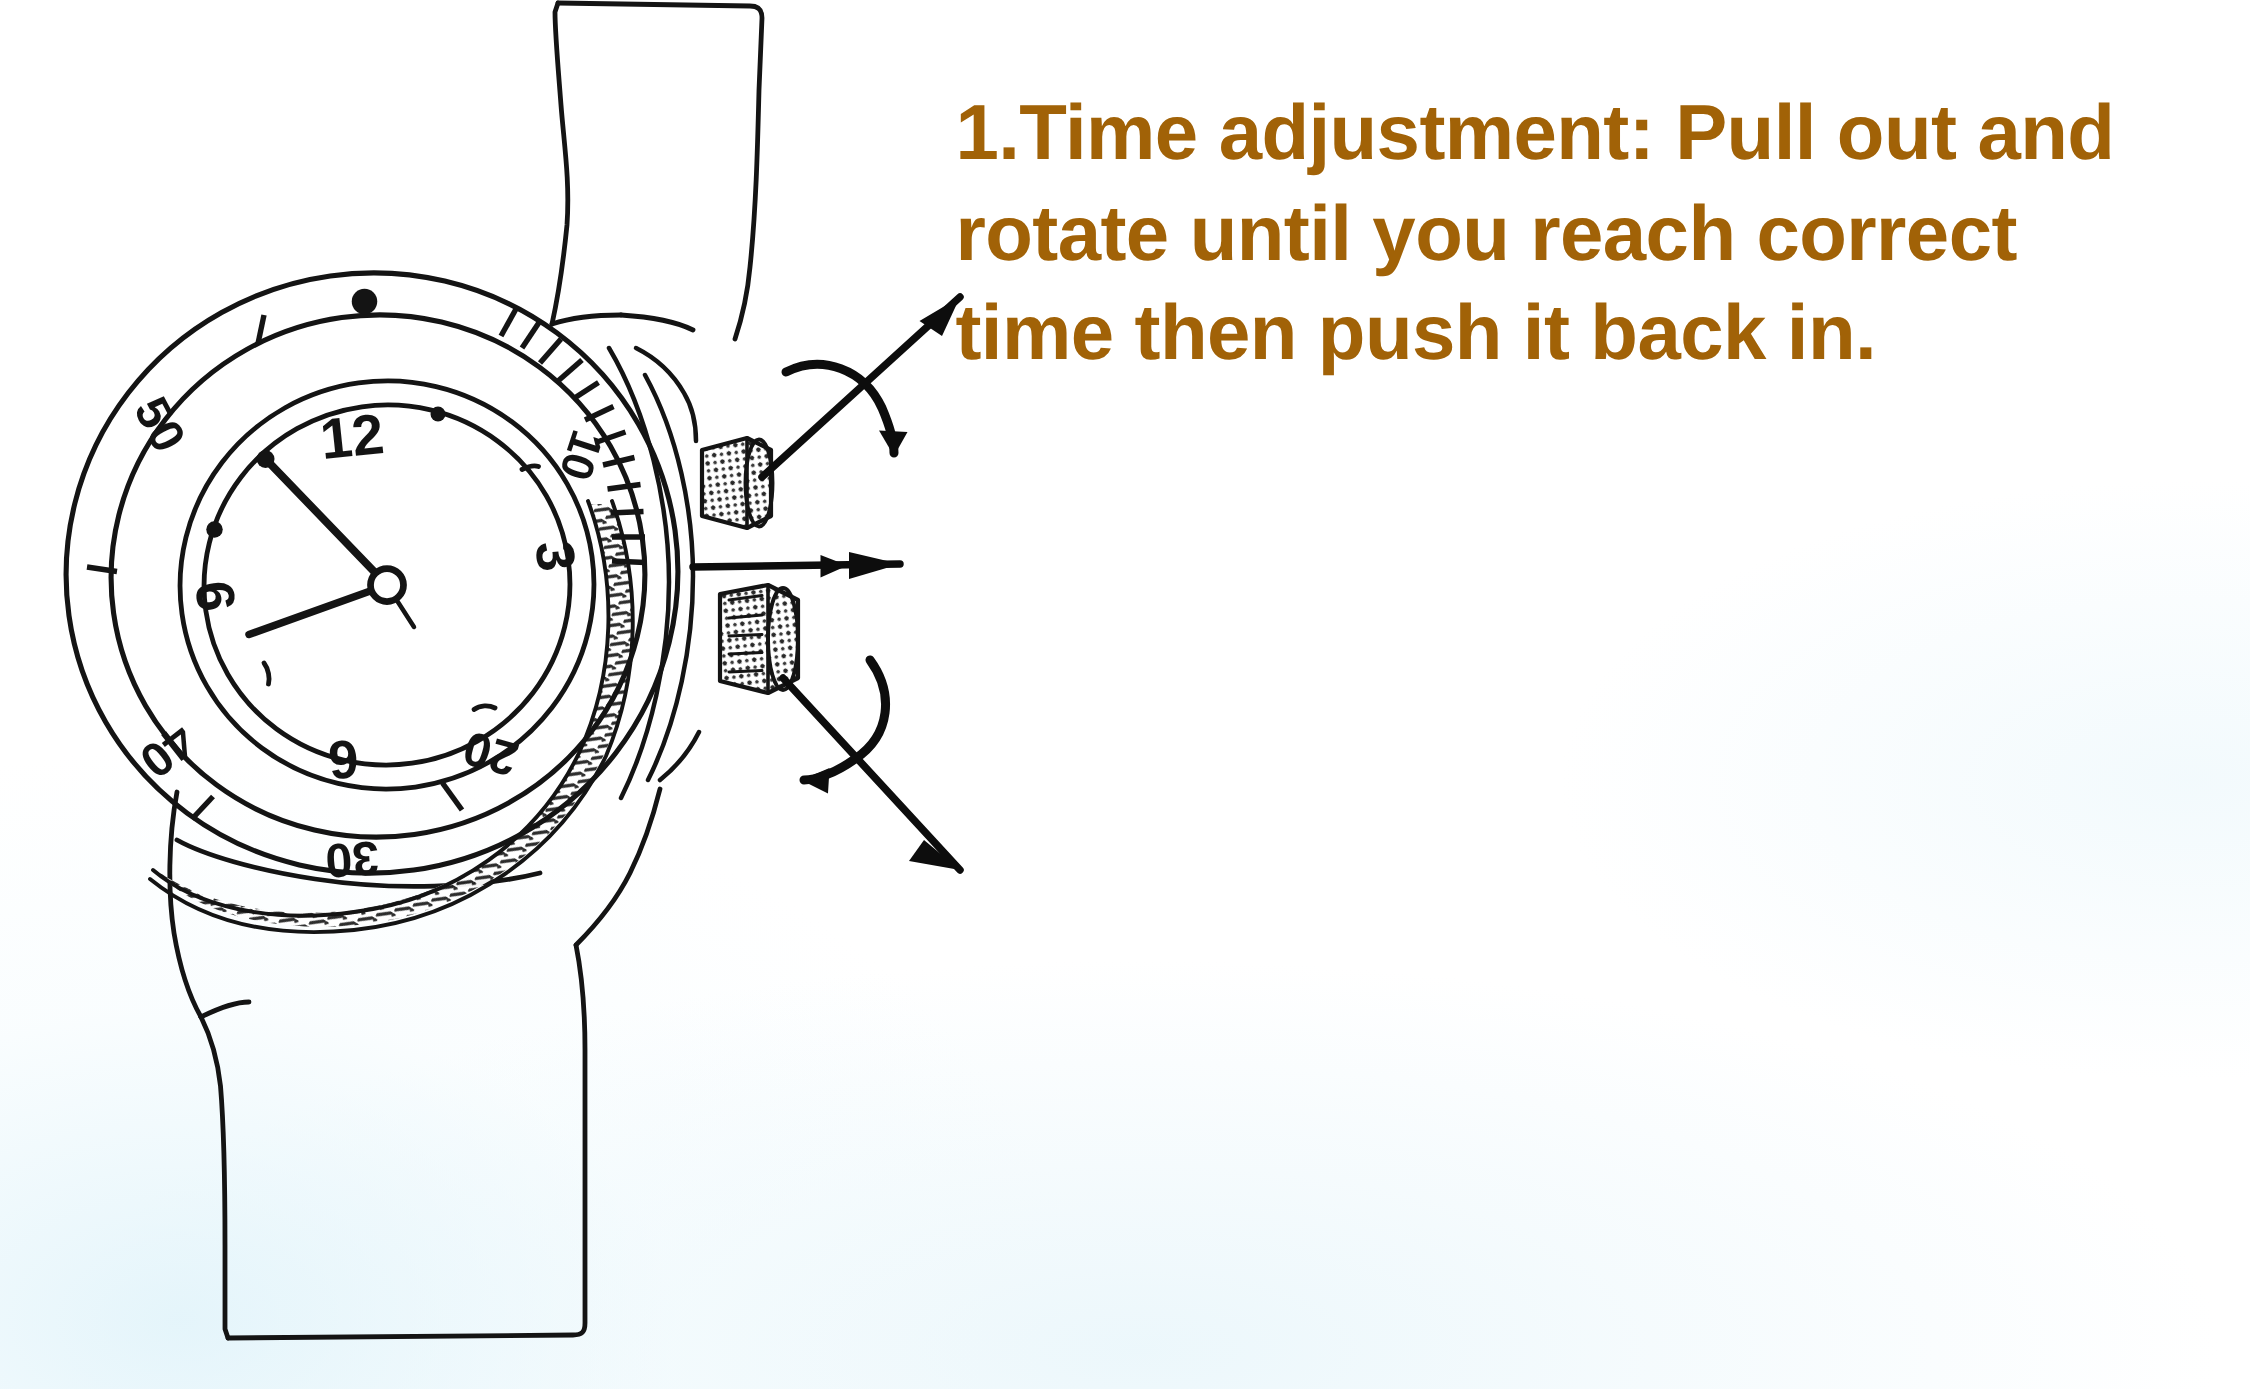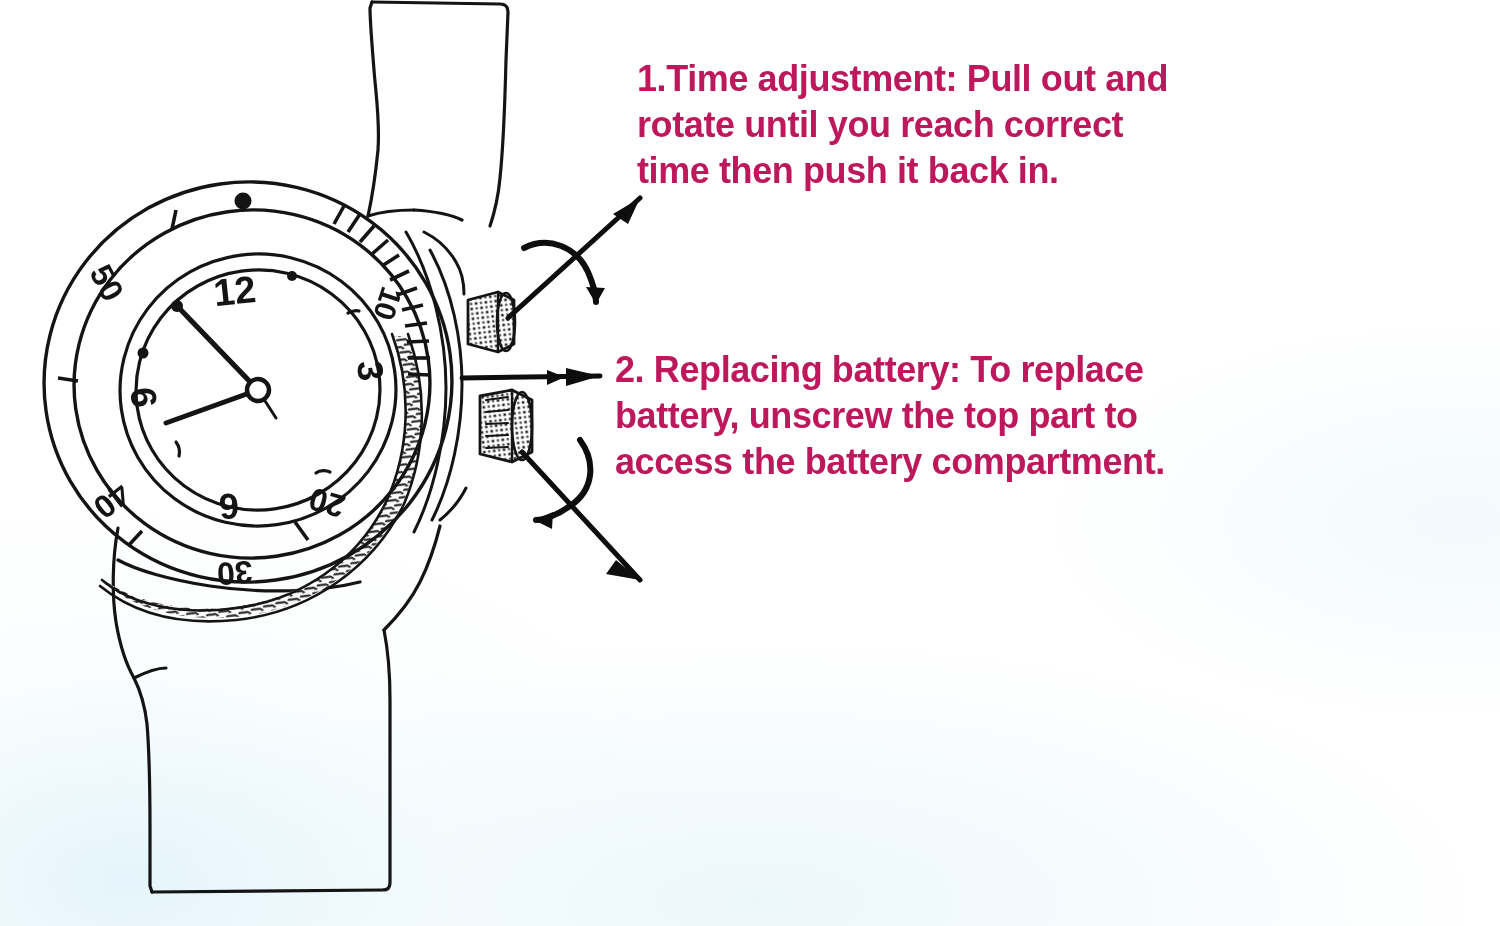--- a/index.html
+++ b/index.html
@@ -34,23 +34,23 @@
   }
   .instructions {
     position: absolute;
     left: 605px;
     top: 0;
     width: 880px;
     height: 926px;
   }
   .instr-block {
     position: absolute;
-    color: #be185d;
+    color: #a16207;
     font-weight: bold;
-    font-size: 36px;
+    font-size: 52px;
     line-height: 1.28;
     letter-spacing: -0.4px;
     white-space: pre-line;
   }
   .instr-1 { left: 32px;  top: 56px;  width: 790px; }
   .instr-2 { left: 10px;  top: 347px; width: 850px; }
   .instr-3 { left: 10px;  top: 583px; width: 860px; }
 </style>
 </head>
 <body>
@@ -247,20 +247,17 @@
 
     </g>
   </svg>
 
   <div class="instructions">
 
     <div class="instr-block instr-1">1.Time adjustment: Pull out and
 rotate until you reach correct
 time then push it back in.</div>
 
-    <div class="instr-block instr-2">2. Replacing battery: To replace
-battery, unscrew the top part to
-access the battery compartment.</div>
 
 
   </div>
 
 </div>
 
 </body></html>

